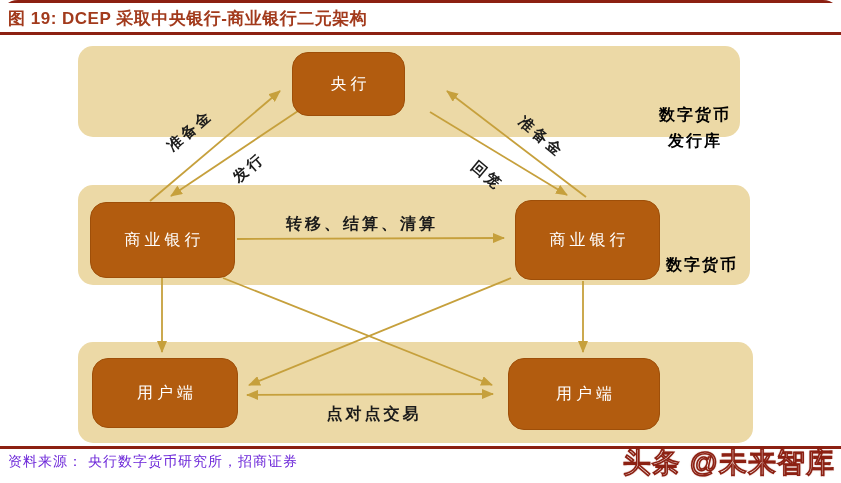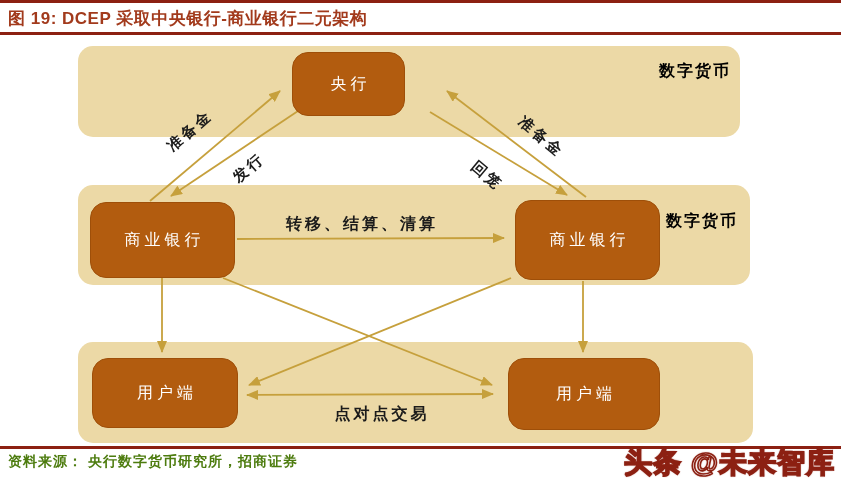--- a/index.html
+++ b/index.html
@@ -7,21 +7,21 @@
     --title-text:#a23a1c;
     --band-fill:#ecd9a6;
     --node-fill:#b25c0f;
     --node-border:#9e4f09;
     --node-text:#ffffff;
     --arrow-gold:#c6a03c;
     --label-text:#1b1b1b;
   }
   html,body{margin:0;padding:0;background:#fff;}
   body{font-family:"Liberation Sans","DejaVu Sans",sans-serif;}
-  #stage{position:relative;width:841px;height:483px;background:#fff;overflow:hidden;}
+  #stage{position:relative;width:841px;height:483px;background:#fff;overflow:hidden;border-radius:18px;}
 
   .hline{position:absolute;left:0;width:841px;background:var(--accent-maroon);}
   #top-rule{top:0;height:3px;}
   #title-rule{top:32px;height:3px;}
   #footer-rule{top:446px;height:3px;}
 
   #fig-title{position:absolute;left:8px;top:7px;font-size:17px;font-weight:bold;
     color:var(--title-text);letter-spacing:0.5px;white-space:nowrap;}
 
   .band{position:absolute;background:var(--band-fill);border-radius:15px;}
@@ -32,40 +32,40 @@
   .node{position:absolute;background:var(--node-fill);border:1px solid var(--node-border);
     border-radius:16px;color:var(--node-text);display:flex;align-items:center;justify-content:center;
     font-size:16px;letter-spacing:4px;text-indent:4px;box-sizing:border-box;}
   #node-central-bank{left:292px;top:52px;width:113px;height:64px;}
   #node-bank-left{left:90px;top:202px;width:145px;height:76px;}
   #node-bank-right{left:515px;top:200px;width:145px;height:80px;}
   #node-user-left{left:92px;top:358px;width:146px;height:70px;}
   #node-user-right{left:508px;top:358px;width:152px;height:72px;}
 
   .vault-label{position:absolute;color:#000;font-weight:700;font-size:16px;line-height:1.6;
-    text-align:center;letter-spacing:2px;}
+    text-align:center;letter-spacing:2px;margin-top:44px;}
   #vault-issuance{left:648px;top:58px;width:94px;}
   #vault-bank{left:654px;top:208px;width:96px;}
   #vault-wallet{left:666px;top:363px;width:88px;}
 
   svg#arrow-layer{position:absolute;left:0;top:0;}
   svg#arrow-layer line{stroke:var(--arrow-gold);stroke-width:1.8px;}
   svg#arrow-layer marker path{fill:var(--arrow-gold);}
 
   .edge-label{position:absolute;color:var(--label-text);font-weight:600;font-size:15px;
     letter-spacing:3px;white-space:nowrap;transform-origin:center;}
   #label-reserve-left{left:190px;top:131px;transform:translate(-50%,-50%) rotate(-41deg);}
   #label-issue{left:249px;top:168px;transform:translate(-50%,-50%) rotate(-41deg);}
   #label-reserve-right{left:541px;top:137px;transform:translate(-50%,-50%) rotate(40deg);}
   #label-recall{left:487px;top:176px;transform:translate(-50%,-50%) rotate(40deg);}
   #label-transfer{left:362px;top:224px;transform:translate(-50%,-50%);font-size:16px;}
-  #label-p2p{left:382px;top:414px;transform:translate(-50%,-50%);font-size:16px;}
+  #label-p2p{left:374px;top:414px;transform:translate(-50%,-50%);font-size:16px;}
 
-  #source-note{position:absolute;left:8px;top:453px;font-size:14px;color:#4d7c0f;letter-spacing:1px;font-weight:bold;}
-  #watermark{position:absolute;right:6px;top:444px;font-size:28px;font-weight:bold;color:#ffffff;
+  #source-note{position:absolute;left:8px;top:453px;font-size:14px;color:#6d28d9;letter-spacing:1px;}
+  #watermark{position:absolute;right:6px;top:444px;font-size:28px;font-weight:normal;color:#ffffff;
     -webkit-text-stroke:1.6px var(--accent-maroon);
     text-shadow:0 0 1px var(--accent-maroon),0 0 2px var(--accent-maroon);
     letter-spacing:1px;white-space:nowrap;}
 </style>
 </head>
 <body>
 
 <div id="stage">
 
   <div id="top-rule" class="hline"></div>
@@ -105,20 +105,21 @@
   </div>
   <div id="node-user-left" class="node">
     <span>用户端</span>
   </div>
   <div id="node-user-right" class="node">
     <span>用户端</span>
   </div>
 
   <div id="vault-issuance" class="vault-label">
     <div>数字货币</div>
+    <div>发行库</div>
   </div>
   <div id="vault-bank" class="vault-label">
     <div>数字货币</div>
   </div>
 
   <div id="label-reserve-left" class="edge-label">准备金</div>
   <div id="label-issue" class="edge-label">发行</div>
   <div id="label-reserve-right" class="edge-label">准备金</div>
   <div id="label-recall" class="edge-label">回笼</div>
   <div id="label-transfer" class="edge-label">转移、结算、清算</div>

